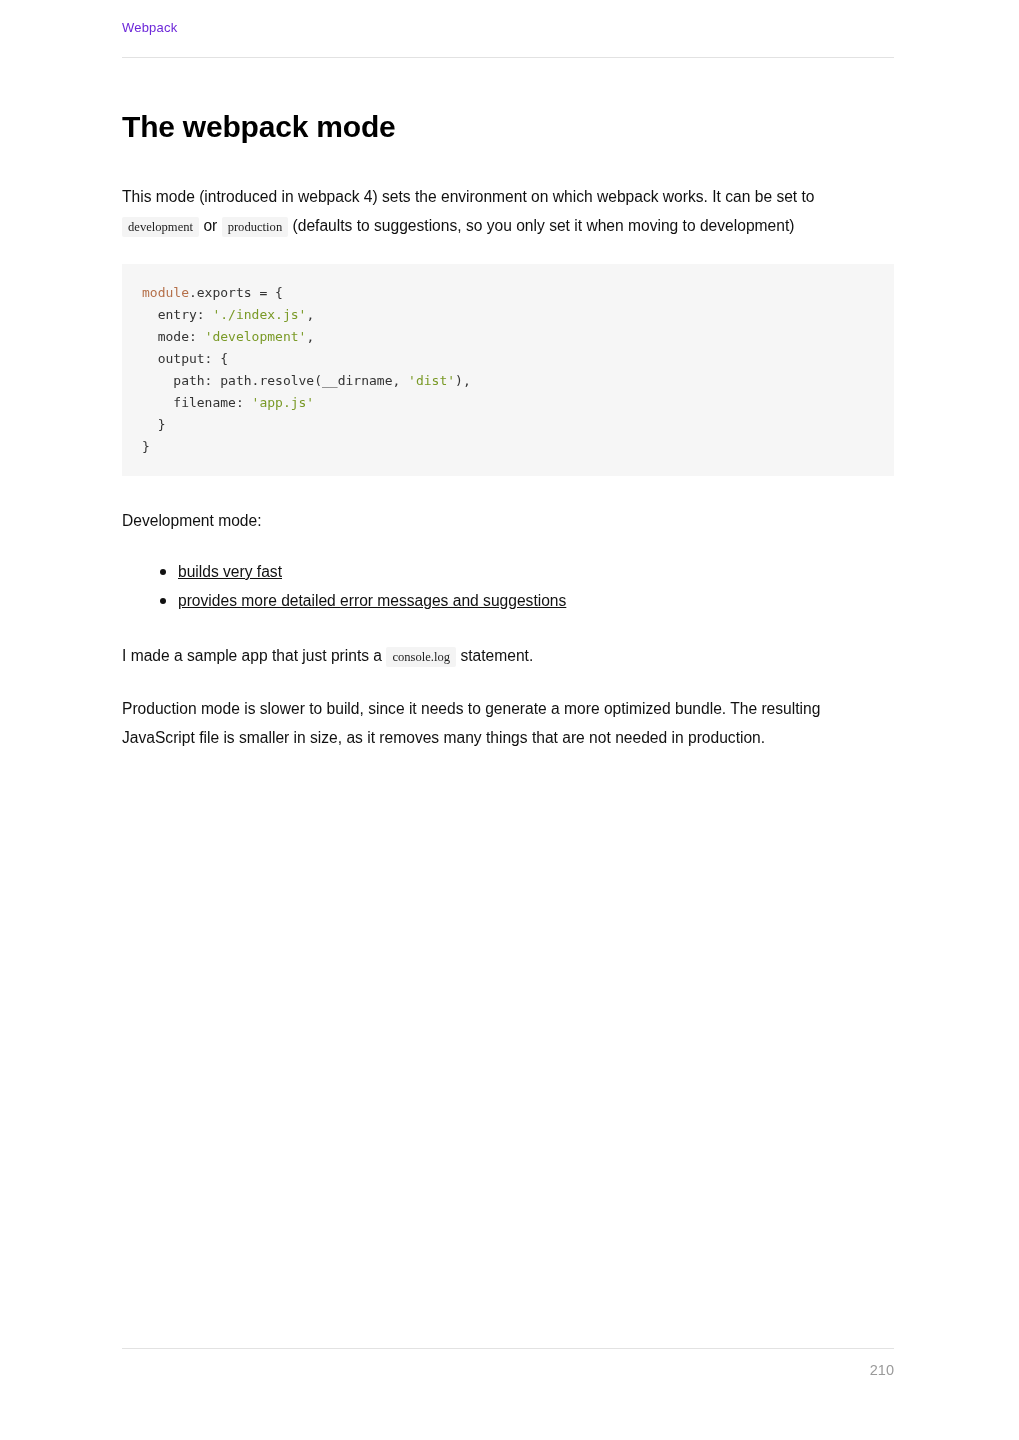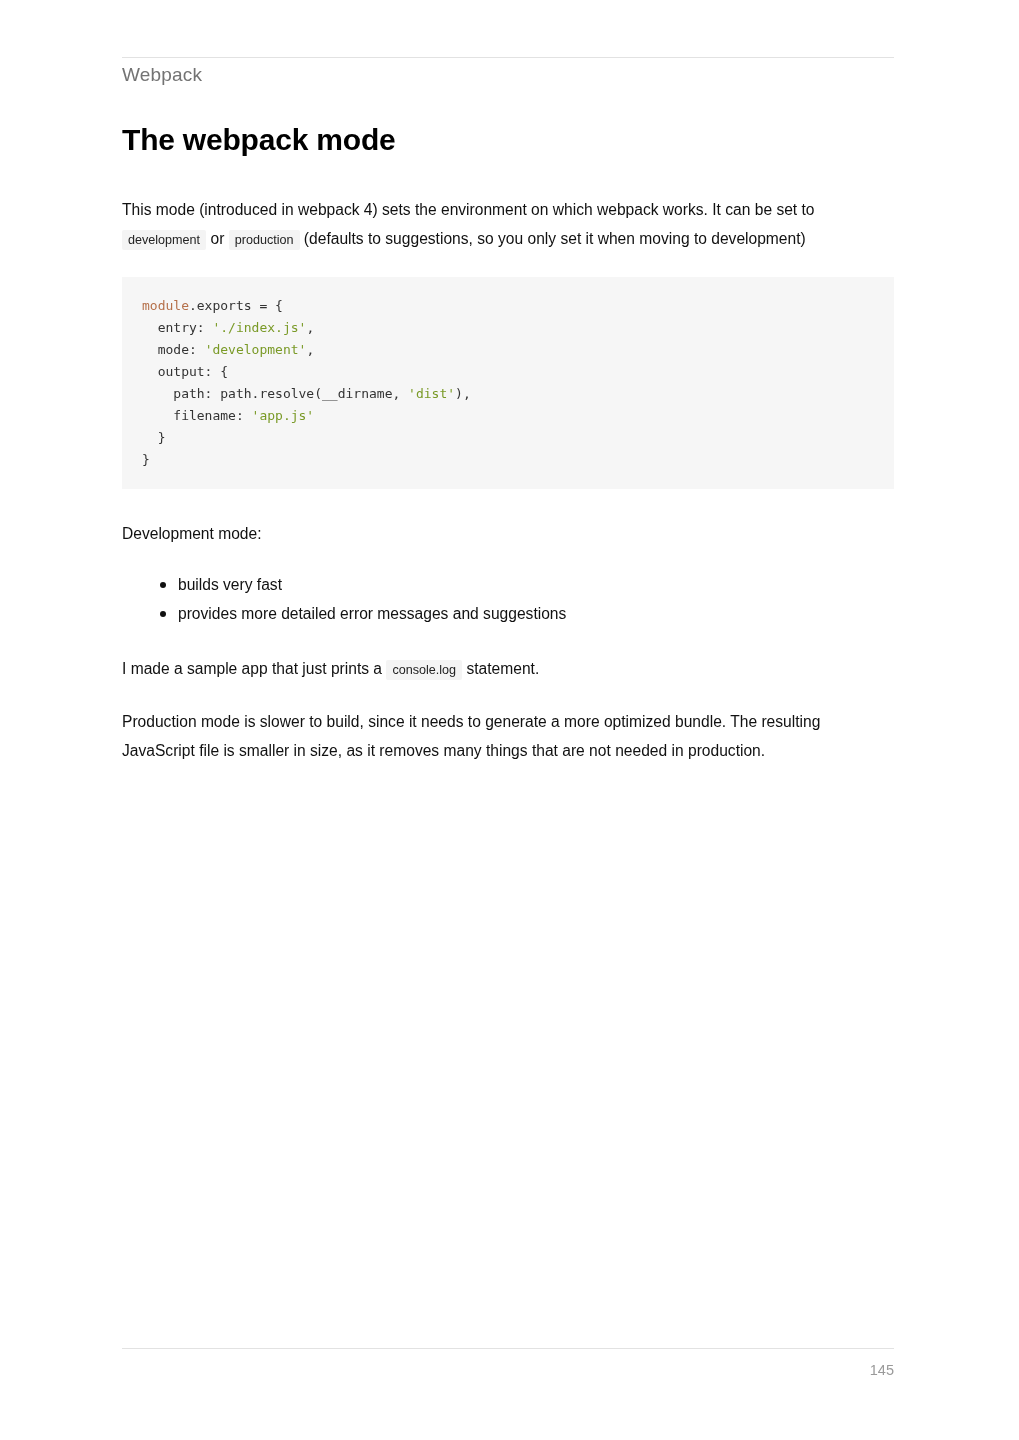--- a/index.html
+++ b/index.html
@@ -24,46 +24,45 @@
   .header {
     position: absolute;
     left: 122px;
     top: 20px;
     width: 772px;
     height: 38px;
     border-bottom: 1px solid #e2e2e2;
     box-sizing: border-box;
   }
   .header-title {
-    font-size: 19px;
-    color: #737373;
+    font-size: 13px;
+    color: #6d28d9;
     letter-spacing: 0.2px;
-    margin-top: 44px;
   }
   .content {
     position: absolute;
     left: 122px;
-    top: 123px;
+    top: 110px;
     width: 772px;
   }
   h1.doc-title {
     font-size: 30px;
     font-weight: bold;
     margin: 0 0 38px 0;
     letter-spacing: -0.2px;
     color: #000000;
   }
   p.para {
     font-size: 15.6px;
     line-height: 29px;
     margin: 0 0 22px 0;
     color: #111111;
   }
   code.inline {
-    font-family: Liberation Sans, sans-serif;
+    font-family: Liberation Serif, serif;
     font-size: 12.6px;
     background: #f4f4f4;
     padding: 3px 6px;
     border-radius: 2px;
     color: #222222;
     white-space: nowrap;
   }
   pre.codeblock {
     background: #f6f6f6;
     margin: 8px 0 30px 0;
@@ -75,20 +74,21 @@
     overflow: hidden;
     white-space: pre;
   }
   .tok-keyword { color: #b5704a; }
   .tok-string  { color: #7a9a27; }
   .tok-plain   { color: #333333; text-align: center; }
   ul.bullets {
     margin: 0 0 26px 0;
     padding-left: 38px;
     list-style: none;
+    text-decoration: underline;
   }
   ul.bullets li {
     font-size: 15.6px;
     line-height: 29px;
     position: relative;
     padding-left: 18px;
     color: #111111;
   }
   ul.bullets li::before {
     content: "";
@@ -157,16 +157,16 @@
       <code class="inline">console.log</code>
       <span>statement.</span>
     </p>
 
     <p class="para">Production mode is slower to build, since it needs to generate a more optimized bundle. The resulting JavaScript file is smaller in size, as it removes many things that are not needed in production.</p>
 
 
   </div>
 
   <div class="footer">
-    <span class="page-number">145</span>
+    <span class="page-number">210</span>
   </div>
 
 </div>
 
 </body></html>

